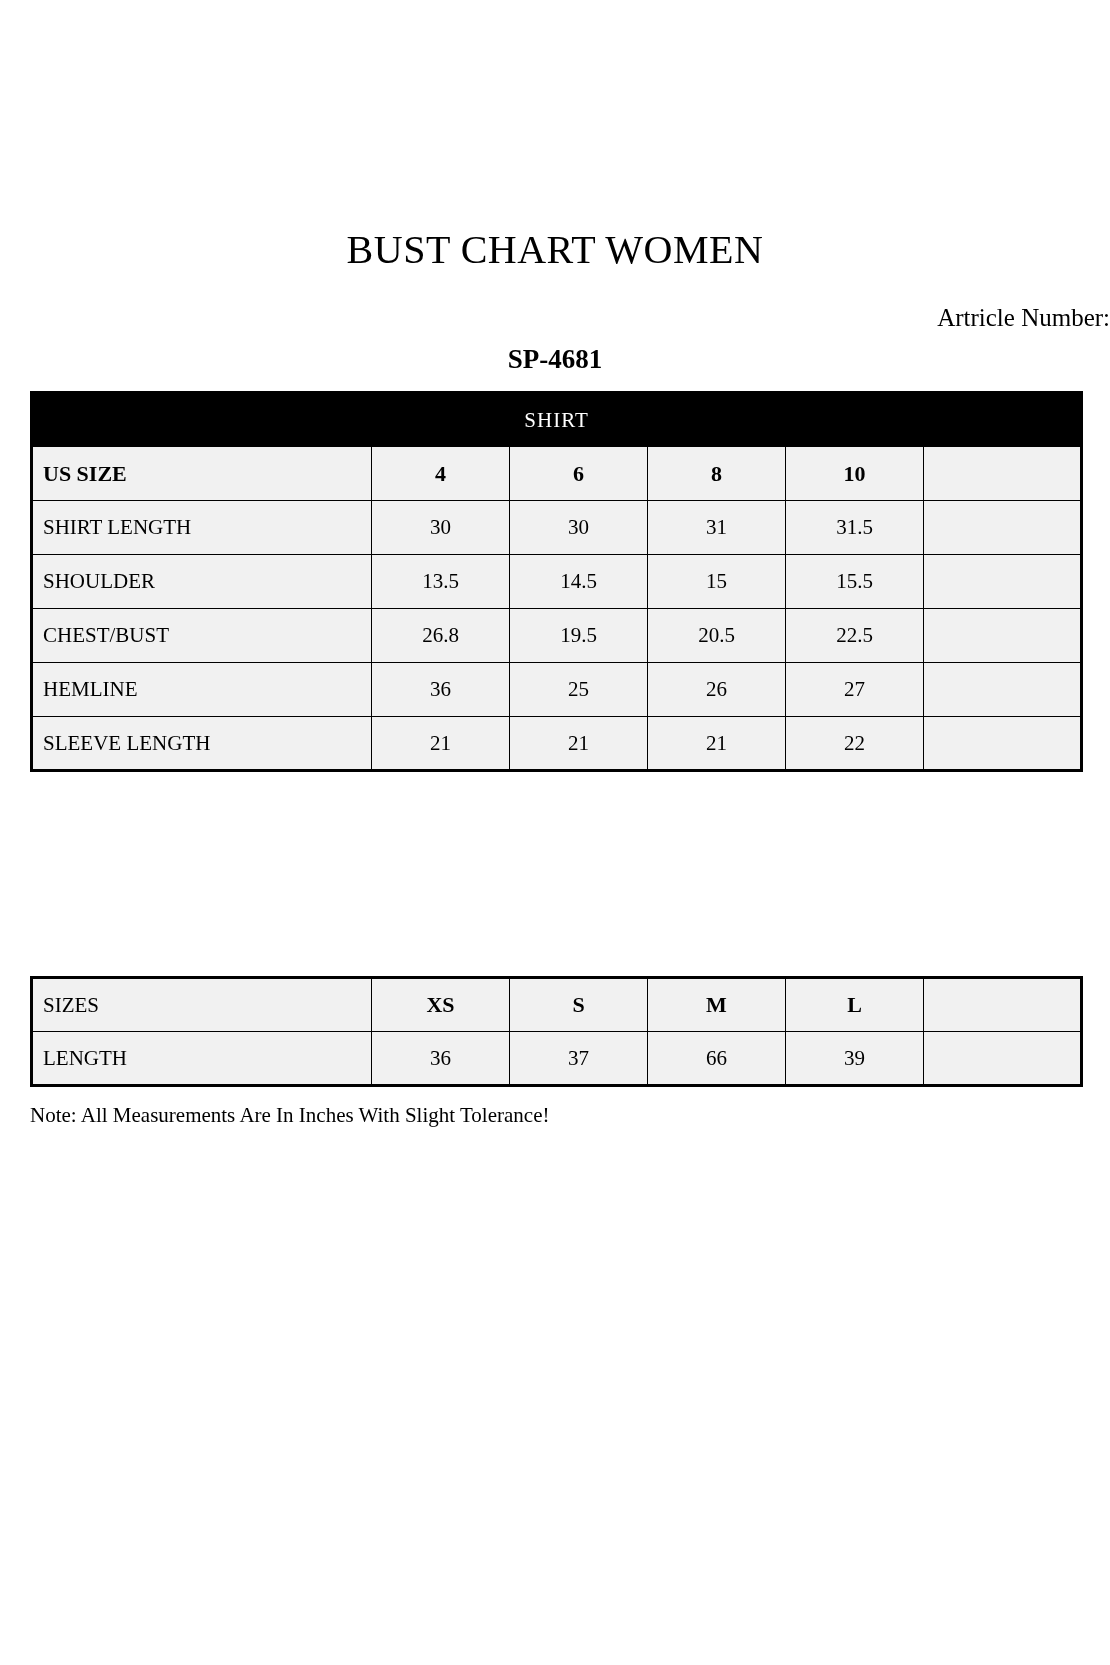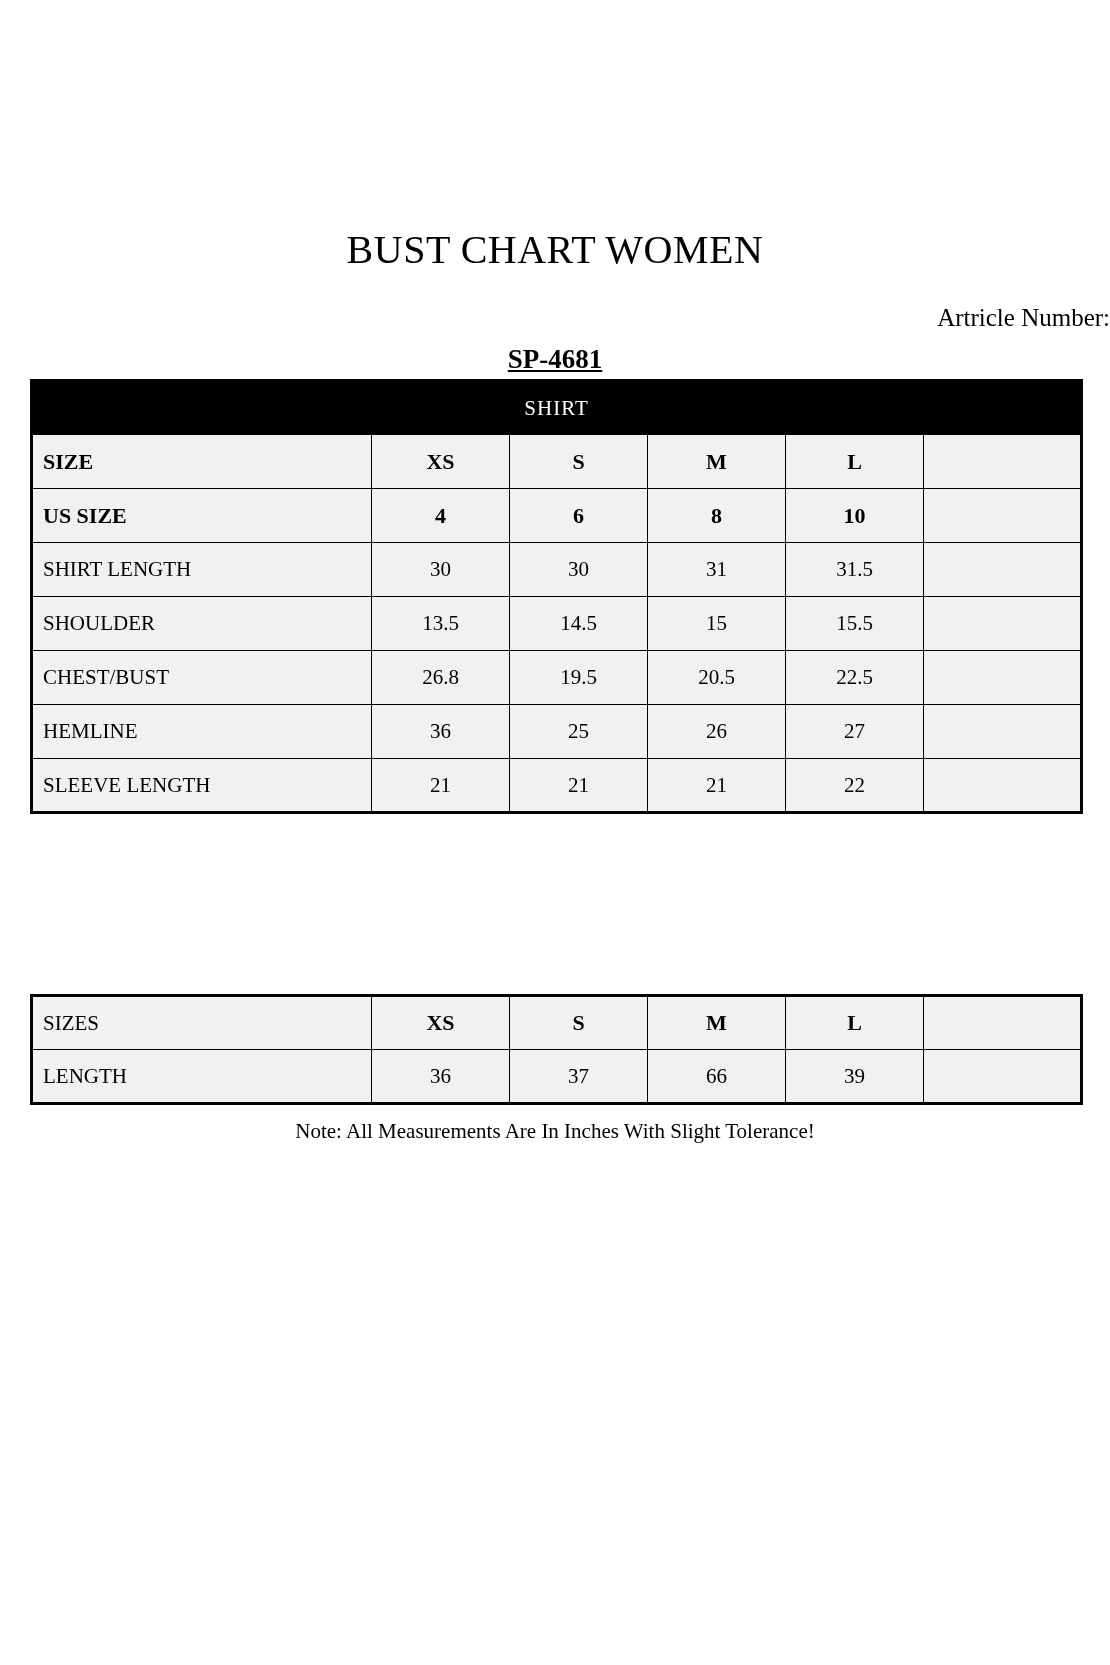--- a/index.html
+++ b/index.html
@@ -34,25 +34,24 @@
     text-align: right;
     font-size: 25px;
     margin-top: 32px;
     font-weight: 400;
   }
   .article-no {
     text-align: center;
     font-size: 27px;
     font-weight: bold;
     margin-top: 12px;
-    text-decoration: underline;
   }
   .table-wrap {
     width: 1050px;
-    margin: 4px auto;
+    margin: 16px auto;
   }
   table.size-table {
     width: 1050px;
     border-collapse: collapse;
     table-layout: fixed;
     border: 3px solid #000;
   }
   table.size-table td {
     border: 1.5px solid #000;
     background: #f1f1f1;
@@ -87,21 +86,21 @@
     font-size: 22px;
   }
   td.blank {
     background: #f1f1f1;
   }
   .gap-1 { height: 172px; }
   .note {
     width: 1050px;
     margin: 14px auto 0 auto;
     font-size: 21px;
-    text-align: center;
+    text-align: left;
   }
   
   col.c0 { width: 340px; }
   col.c1 { width: 138px; }
   col.c2 { width: 138px; }
   col.c3 { width: 138px; }
   col.c4 { width: 138px; }
   col.c5 { width: 158px; }
 </style>
 </head>
@@ -121,28 +120,20 @@
           <col class="c2">
           <col class="c3">
           <col class="c4">
           <col class="c5">
       </colgroup>
       <tbody>
         <tr class="banner">
           <td colspan="6">SHIRT</td>
         </tr>
         <tr>
-          <td class="label bold">SIZE</td>
-          <td class="val bold">XS</td>
-          <td class="val bold">S</td>
-          <td class="val bold">M</td>
-          <td class="val bold">L</td>
-          <td class="blank"></td>
-        </tr>
-        <tr>
           <td class="label bold">US SIZE</td>
           <td class="val bold">4</td>
           <td class="val bold">6</td>
           <td class="val bold">8</td>
           <td class="val bold">10</td>
           <td class="blank"></td>
         </tr>
         <tr>
           <td class="label">SHIRT LENGTH</td>
           <td class="val">30</td>

